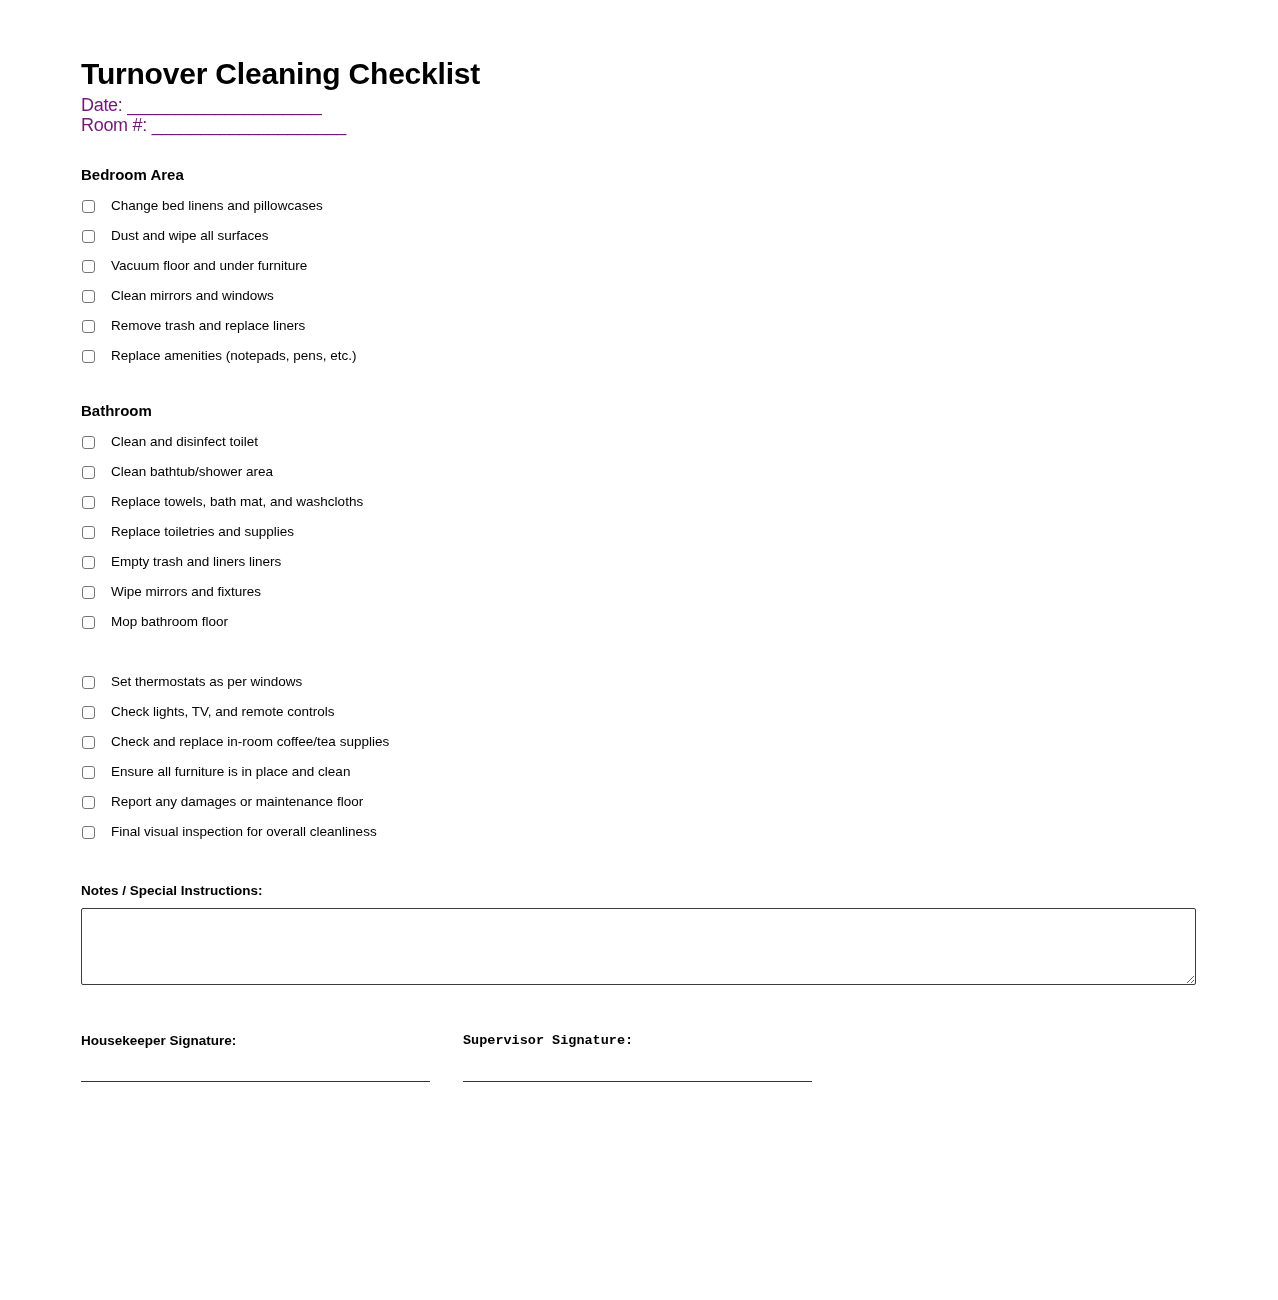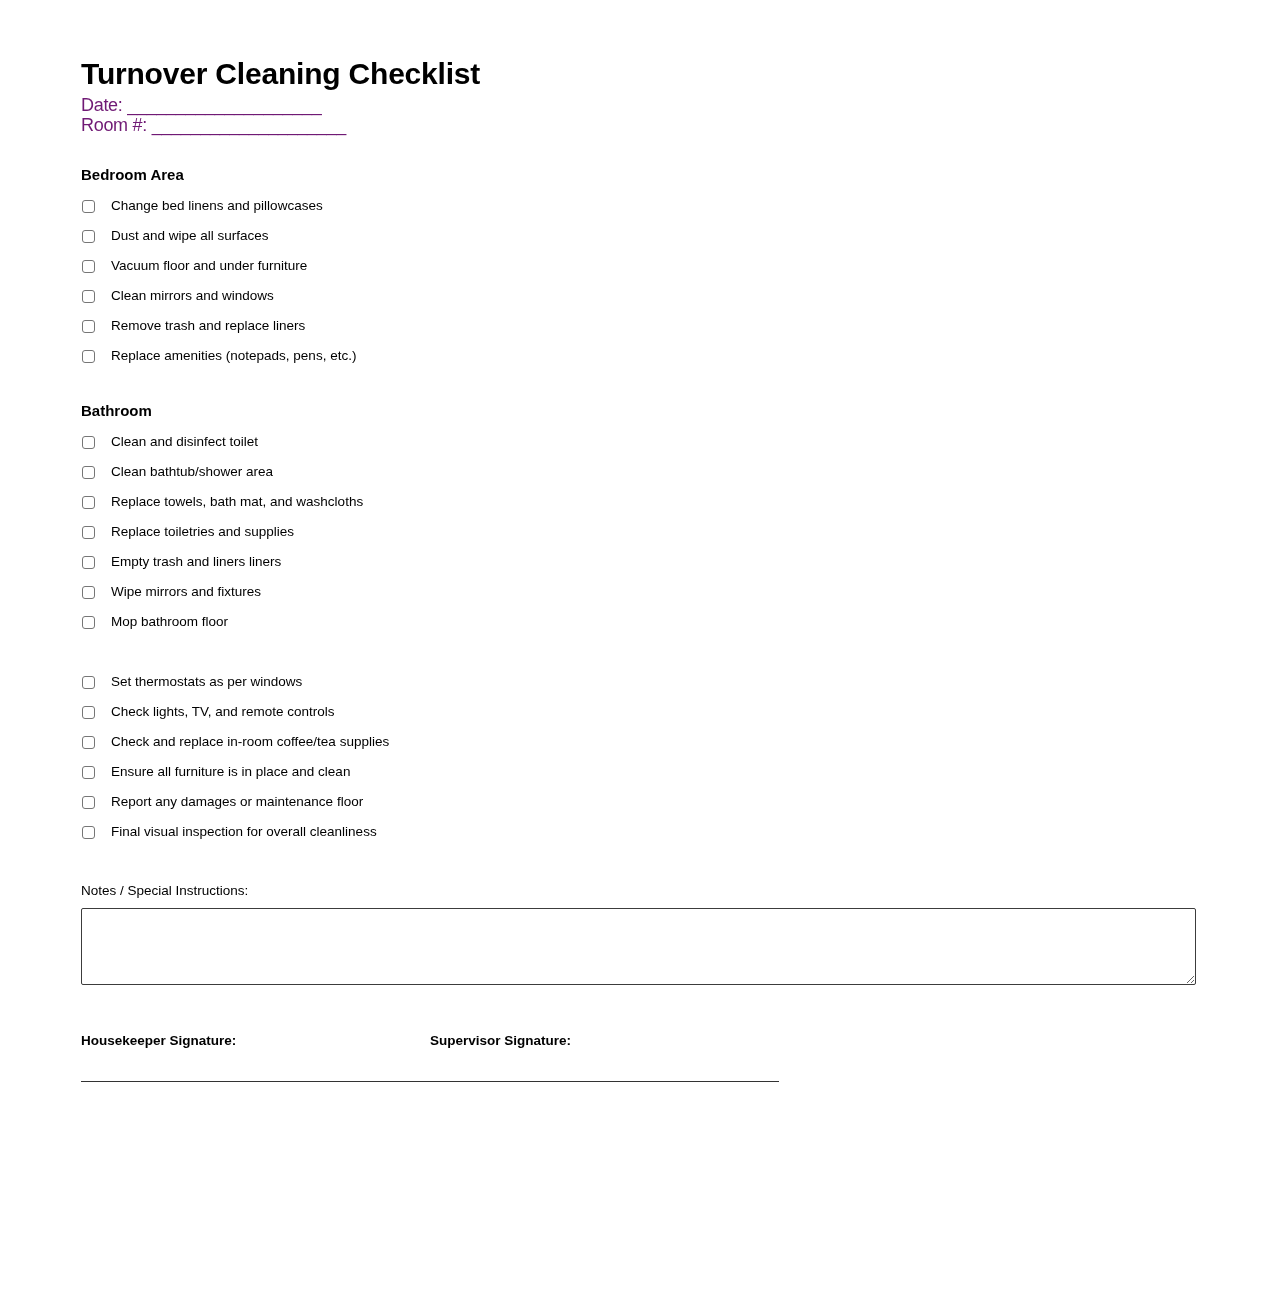--- a/index.html
+++ b/index.html
@@ -78,21 +78,21 @@
     line-height: 18px;
     margin-left: 16px;
     color: #000;
     white-space: nowrap;
   }
   .notes-block {
     margin-top: 35px;
   }
   .notes-label {
     font-size: 13.5px;
-    font-weight: normal;
+    font-weight: bold;
     line-height: 18px;
     margin: 0 0 8px 0;
   }
   .notes-area {
     display: block;
     box-sizing: border-box;
     width: 1115px;
     height: 77px;
     border: 1px solid #3c3c3c;
     border-radius: 2px;
@@ -107,20 +107,22 @@
   }
   .sign-block {
     margin-top: 47px;
     display: flex;
   }
   .sign-col {
     width: 349px;
     flex: 0 0 auto;
   }
   .sign-col + .sign-col {
+    margin-left: 33px;
+    font-family: Liberation Mono, monospace;
   }
   .sign-label {
     font-size: 13.5px;
     font-weight: bold;
     line-height: 18px;
   }
   .sign-rule {
     margin-top: 31px;
     border-bottom: 1px solid #333333;
     height: 0;

